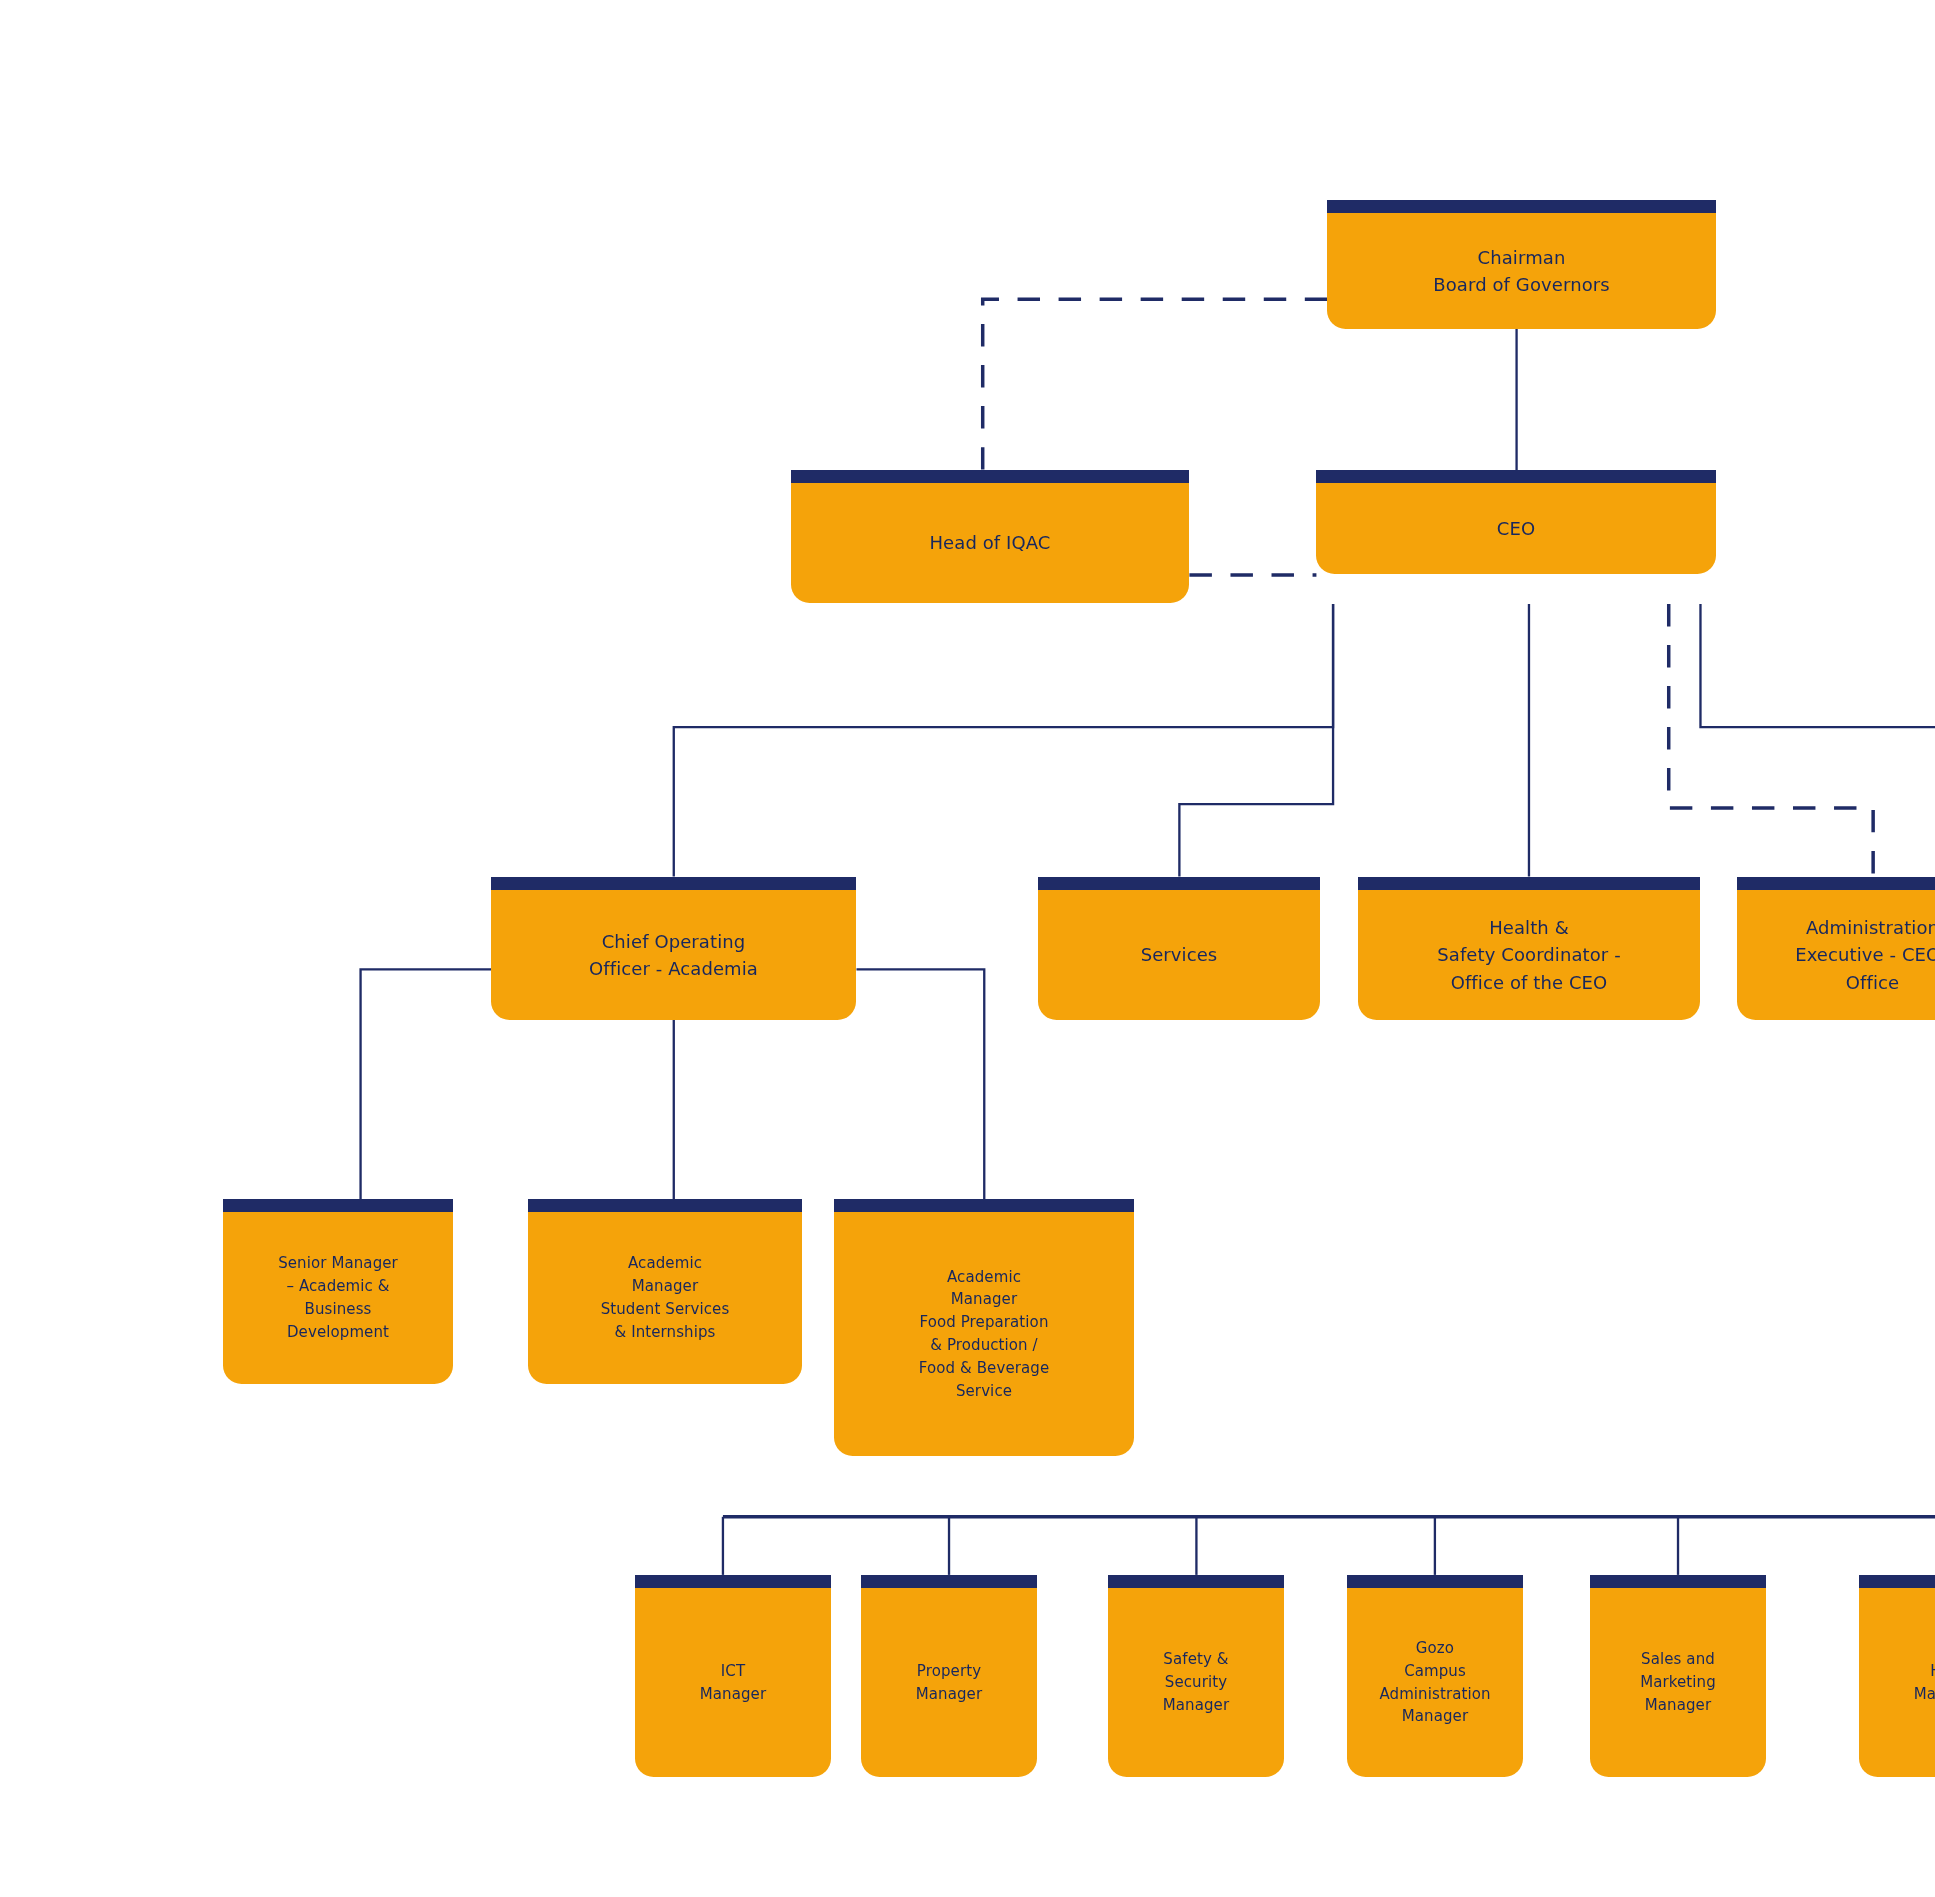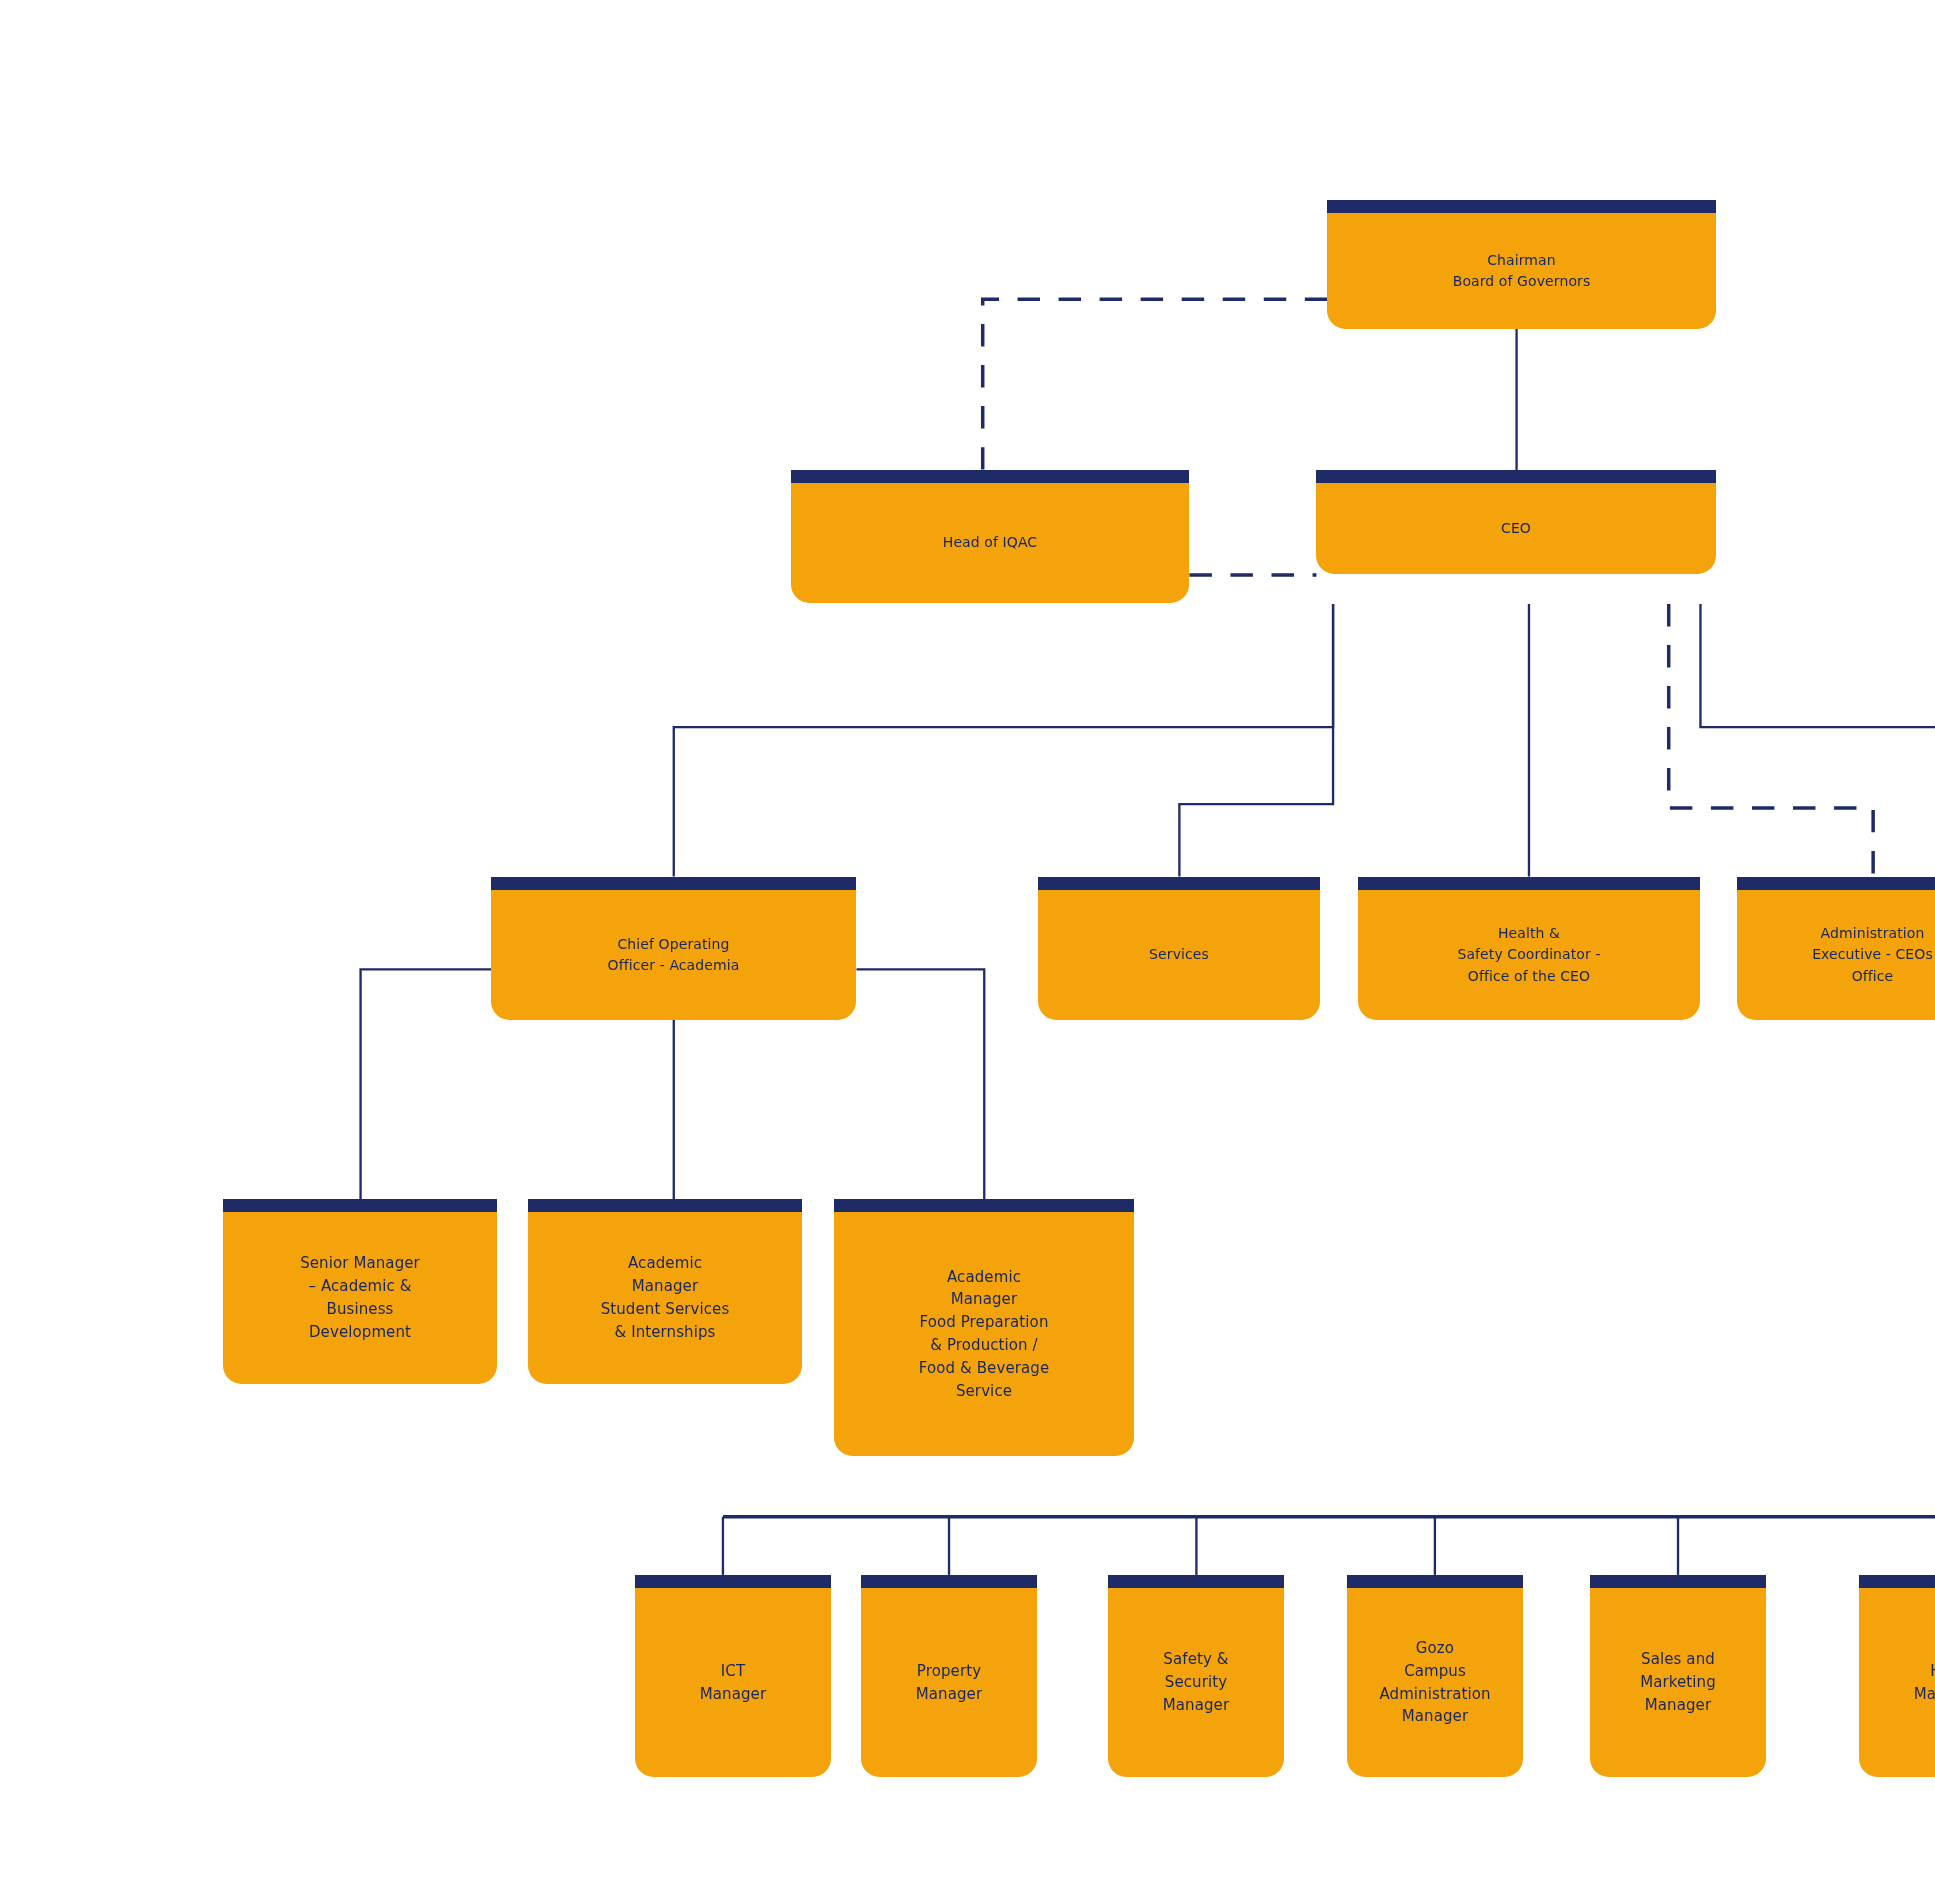--- a/index.html
+++ b/index.html
@@ -18,21 +18,21 @@
     border-radius:0 0 18.6px 18.6px;
     border-top:13px solid #1F2B66;
     display:flex;
     align-items:center;
     justify-content:center;
     text-align:center;
   }
   .node-label{
     display:block;
     color:#17275E;
-    font-size:14px;
+    font-size:18px;
     line-height:1.52;
     letter-spacing:0.1px;
     padding:0 7px;
     white-space:pre-line;
     font-weight:400;
   }
   .node.small .node-label{font-size:15px;}
 </style>
 </head>
 <body>
@@ -105,21 +105,21 @@
 Safety Coordinator -
 Office of the CEO</span>
   </div>
 
   <div class="node" style="left:1737px;top:877px;width:271px;height:143px;">
     <span class="node-label">Administration
 Executive - CEOs
 Office</span>
   </div>
 
-  <div class="node small" style="left:223px;top:1199px;width:274px;height:185px;">
+  <div class="node small" style="left:223px;top:1199px;width:230px;height:185px;">
     <span class="node-label">Senior Manager
 – Academic &amp;
 Business
 Development</span>
   </div>
 
   <div class="node small" style="left:528px;top:1199px;width:274px;height:185px;">
     <span class="node-label">Academic
 Manager
 Student Services

